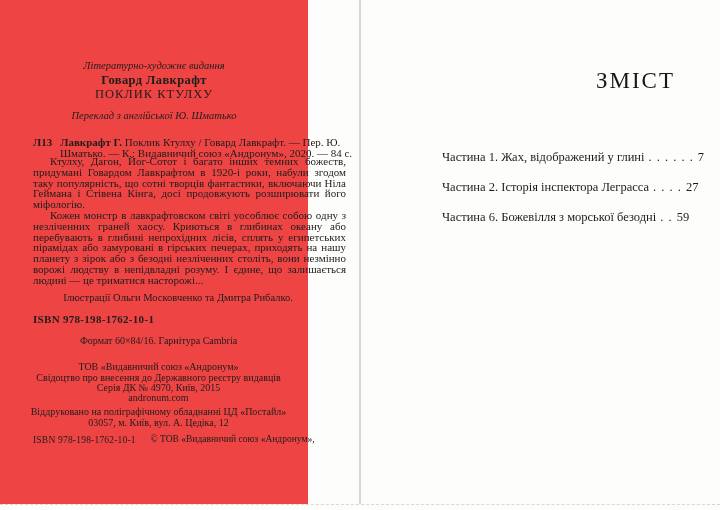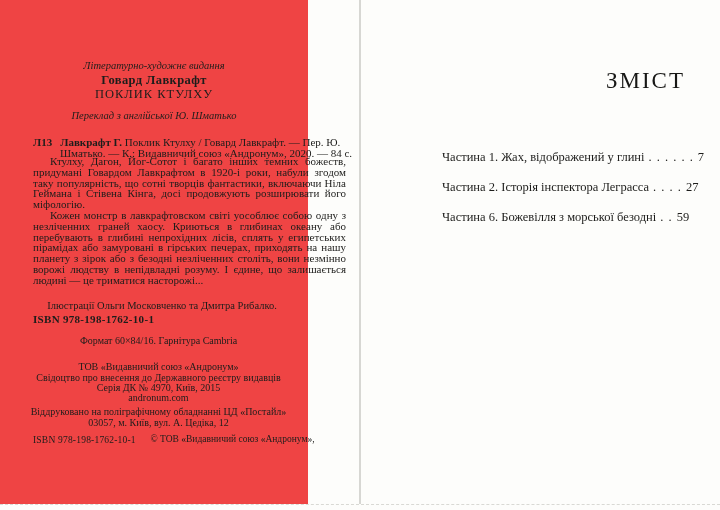--- a/index.html
+++ b/index.html
@@ -29,37 +29,37 @@
     padding-left:27px;text-indent:-27px;
   }
   .catalog .code{font-weight:bold;margin-right:8px;}
   .catalog .b{font-weight:bold;}
 
   .annotation{position:absolute;top:156px;left:33px;width:313px;}
   .annotation p{
     margin:0;font-size:11px;line-height:10.8px;
     text-align:justify;text-indent:17px;
   }
-  .illustrators{position:absolute;top:292px;left:0;width:100%;text-align:center;font-size:10.5px;margin:8px;}
+  .illustrators{position:absolute;top:292px;left:0;width:100%;text-align:center;font-size:10.5px;margin:0;padding-left:24px;}
   .isbn-main{position:absolute;top:313px;left:33px;font-size:11px;font-weight:bold;letter-spacing:0.3px;margin:0;}
 
   .imprint{position:absolute;top:336px;left:0;width:100%;text-align:center;font-size:10px;line-height:10.3px;}
   .imprint p{margin:0;padding-left:9px;}
   .imprint .gap-lg{margin-top:16px;}
   .imprint .gap-md{margin-top:4px;}
 
   .footer-row{position:absolute;top:434px;left:0;width:358px;font-size:9.5px;line-height:10.5px;}
   .footer-isbn{position:absolute;left:33px;top:1px;letter-spacing:0.2px;}
   .copyright{position:absolute;left:140px;top:0;width:185px;text-align:center;}
   .copyright p{margin:0;}
 
   
   .page-right{position:absolute;left:362px;top:0;width:358px;height:504px;background:#fdfdfb;}
   .toc-heading{
-    position:absolute;top:68px;right:35px;margin:0;
+    position:absolute;top:68px;right:45px;margin:0;
     font-size:23px;font-weight:normal;letter-spacing:2px;color:#181816;font-family:Liberation Serif, serif;
   }
   .toc{position:absolute;top:151px;left:80px;right:52px;}
   .toc-entry{font-size:12.5px;line-height:13px;margin-bottom:17px;white-space:nowrap;}
   .toc-entry .dots{margin:0 4px;letter-spacing:1px;}
 </style>
 </head>
 <body>
 
 <div class="spread">

